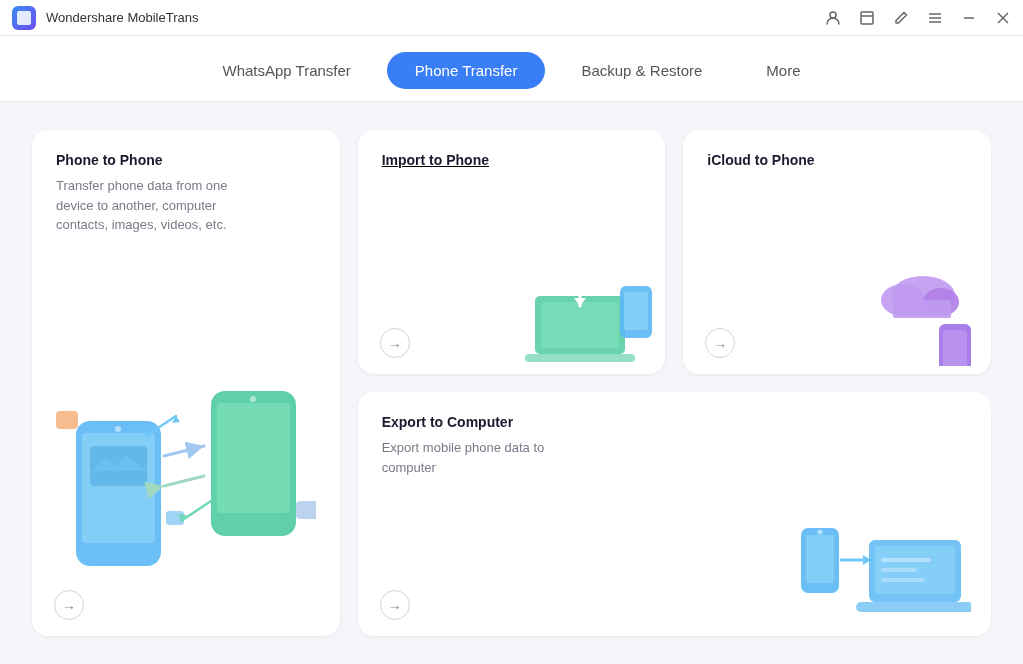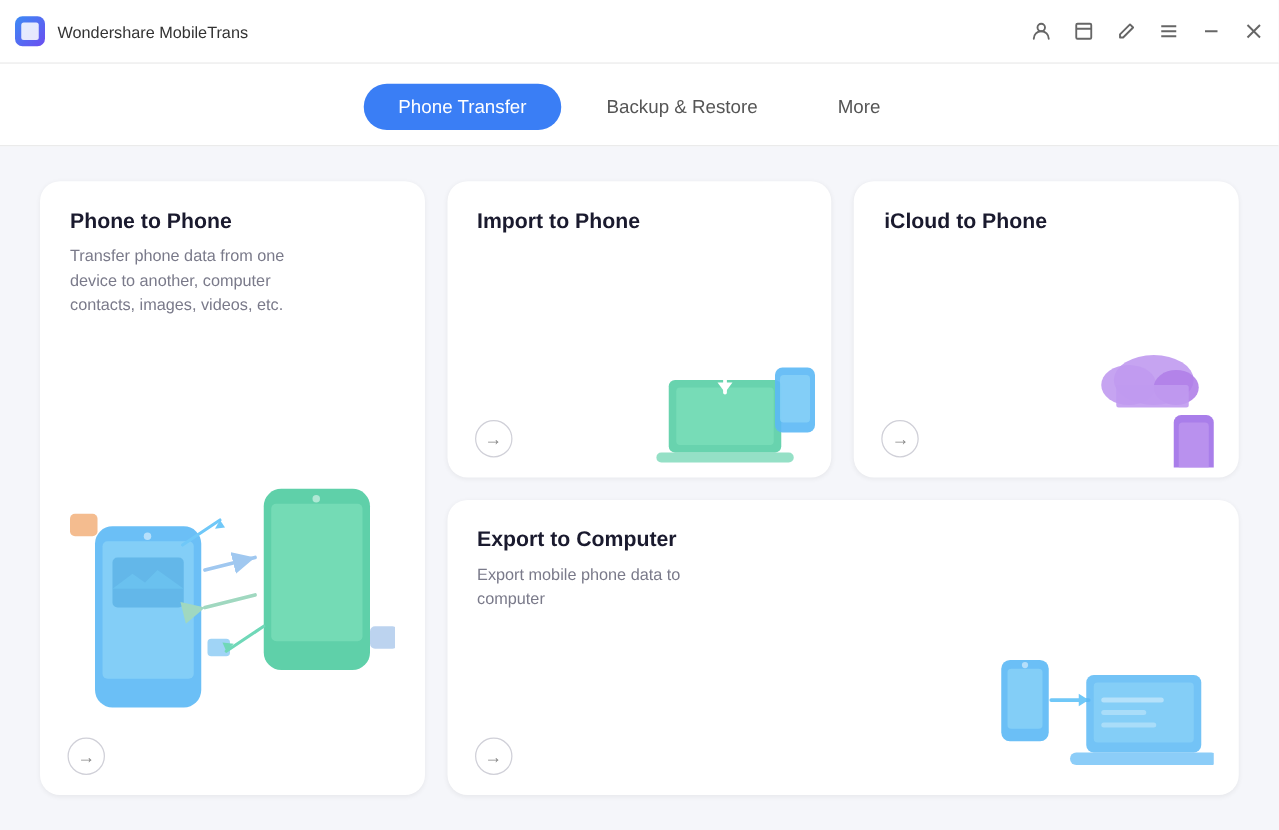--- a/index.html
+++ b/index.html
@@ -10,21 +10,21 @@
       width: 1023px;
       height: 664px;
       overflow: hidden;
       display: flex;
       flex-direction: column;
     }
 
     
     .title-bar {
       background: #ffffff;
-      height: 51px;
+      height: 36px;
       display: flex;
       align-items: center;
       padding: 0 12px;
       border-bottom: 1px solid #e8e8e8;
       flex-shrink: 0;
     }
 
     .app-icon {
       width: 24px;
       height: 24px;
@@ -119,21 +119,21 @@
       cursor: pointer;
       box-shadow: 0 1px 4px rgba(0,0,0,0.06);
       transition: box-shadow 0.2s;
     }
 
     .card-large {
       grid-row: span 2;
     }
 
     .card-title {
-      font-size: 17px;
+      font-size: 14px;
       font-weight: 700;
       color: #1a1a2e;
       margin-bottom: 8px;
     }
 
     .card-desc {
       font-size: 13px;
       color: #7a7a8a;
       line-height: 1.5;
       max-width: 180px;
@@ -198,20 +198,21 @@
     <div class="title-bar-icon">
       <svg width="16" height="16" viewBox="0 0 16 16" fill="none">
         <line x1="3" y1="3" x2="13" y2="13" stroke="#666" stroke-width="1.5"></line>
         <line x1="13" y1="3" x2="3" y2="13" stroke="#666" stroke-width="1.5"></line>
       </svg>
     </div>
   </div>
 </div>
 
 <div class="nav-bar">
+  <button class="nav-tab">WhatsApp Transfer</button>
   <button class="nav-tab active">Phone Transfer</button>
   <button class="nav-tab">Backup &amp; Restore</button>
   <button class="nav-tab">More</button>
 </div>
 
 <div class="main-content">
 
   <div class="card card-large" style="grid-column:1; grid-row:1/3;">
     <div class="card-title">Phone to Phone</div>
     <div class="card-desc">Transfer phone data from one device to another, computer contacts, images, videos, etc.</div>
@@ -250,21 +251,21 @@
           <marker id="arrowL" markerWidth="8" markerHeight="8" refX="0" refY="3" orient="auto">
             <path d="M6,0 L0,3 L6,6Z" fill="#a0d8c0"></path>
           </marker>
         </defs>
       </svg>
     </div>
 
     <div class="arrow-btn">→</div>
   </div>
 
-  <div class="card" style="grid-column:2; grid-row:1;">
+  <div class="card" style="grid-column:2; grid-row:1;text-decoration:underline;">
     <div class="card-title">Import to Phone</div>
 
     <svg style="position:absolute;right:10px;bottom:8px;" width="130" height="110" viewBox="0 0 130 110">
 
       <rect x="10" y="40" width="90" height="58" rx="5" fill="#4ecba0" opacity="0.85"></rect>
       <rect x="16" y="46" width="78" height="46" rx="3" fill="#7ee0bb" opacity="0.7"></rect>
       <rect x="0" y="98" width="110" height="8" rx="4" fill="#4ecba0" opacity="0.6"></rect>
 
       <path d="M55 35 L55 50" stroke="white" stroke-width="3" stroke-linecap="round"></path>
       <polygon points="55,50 49,42 61,42" fill="white"></polygon>

